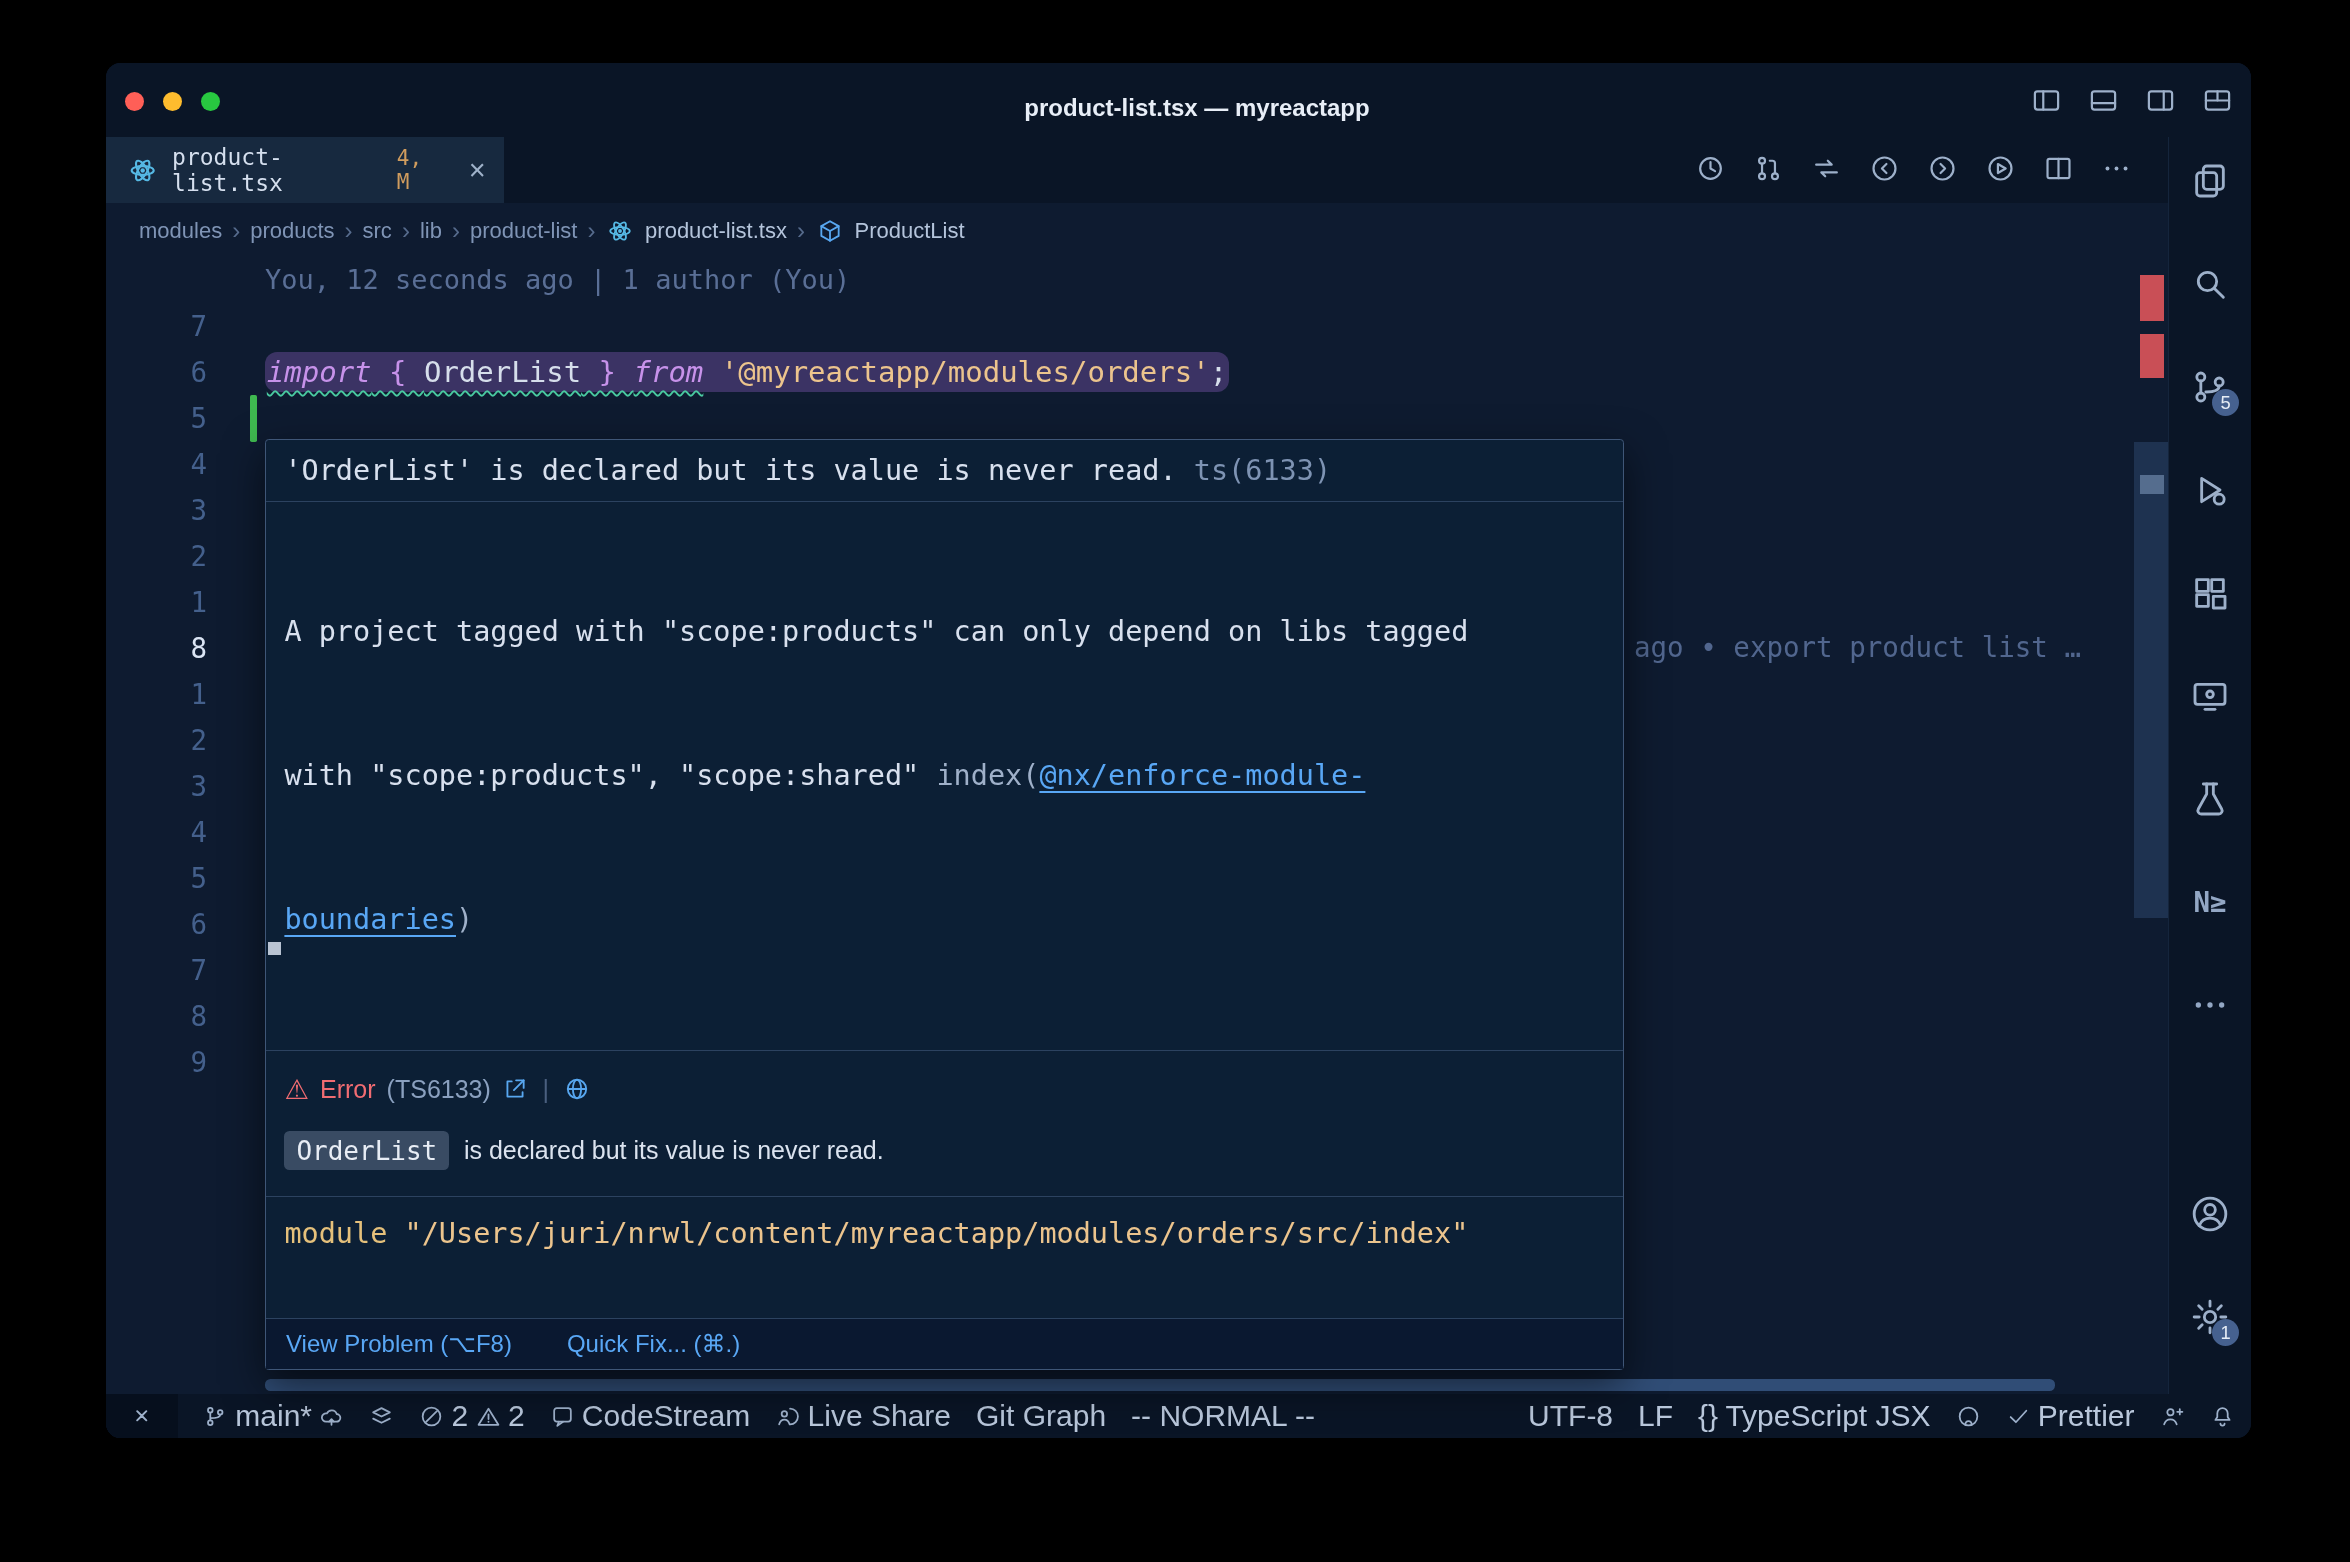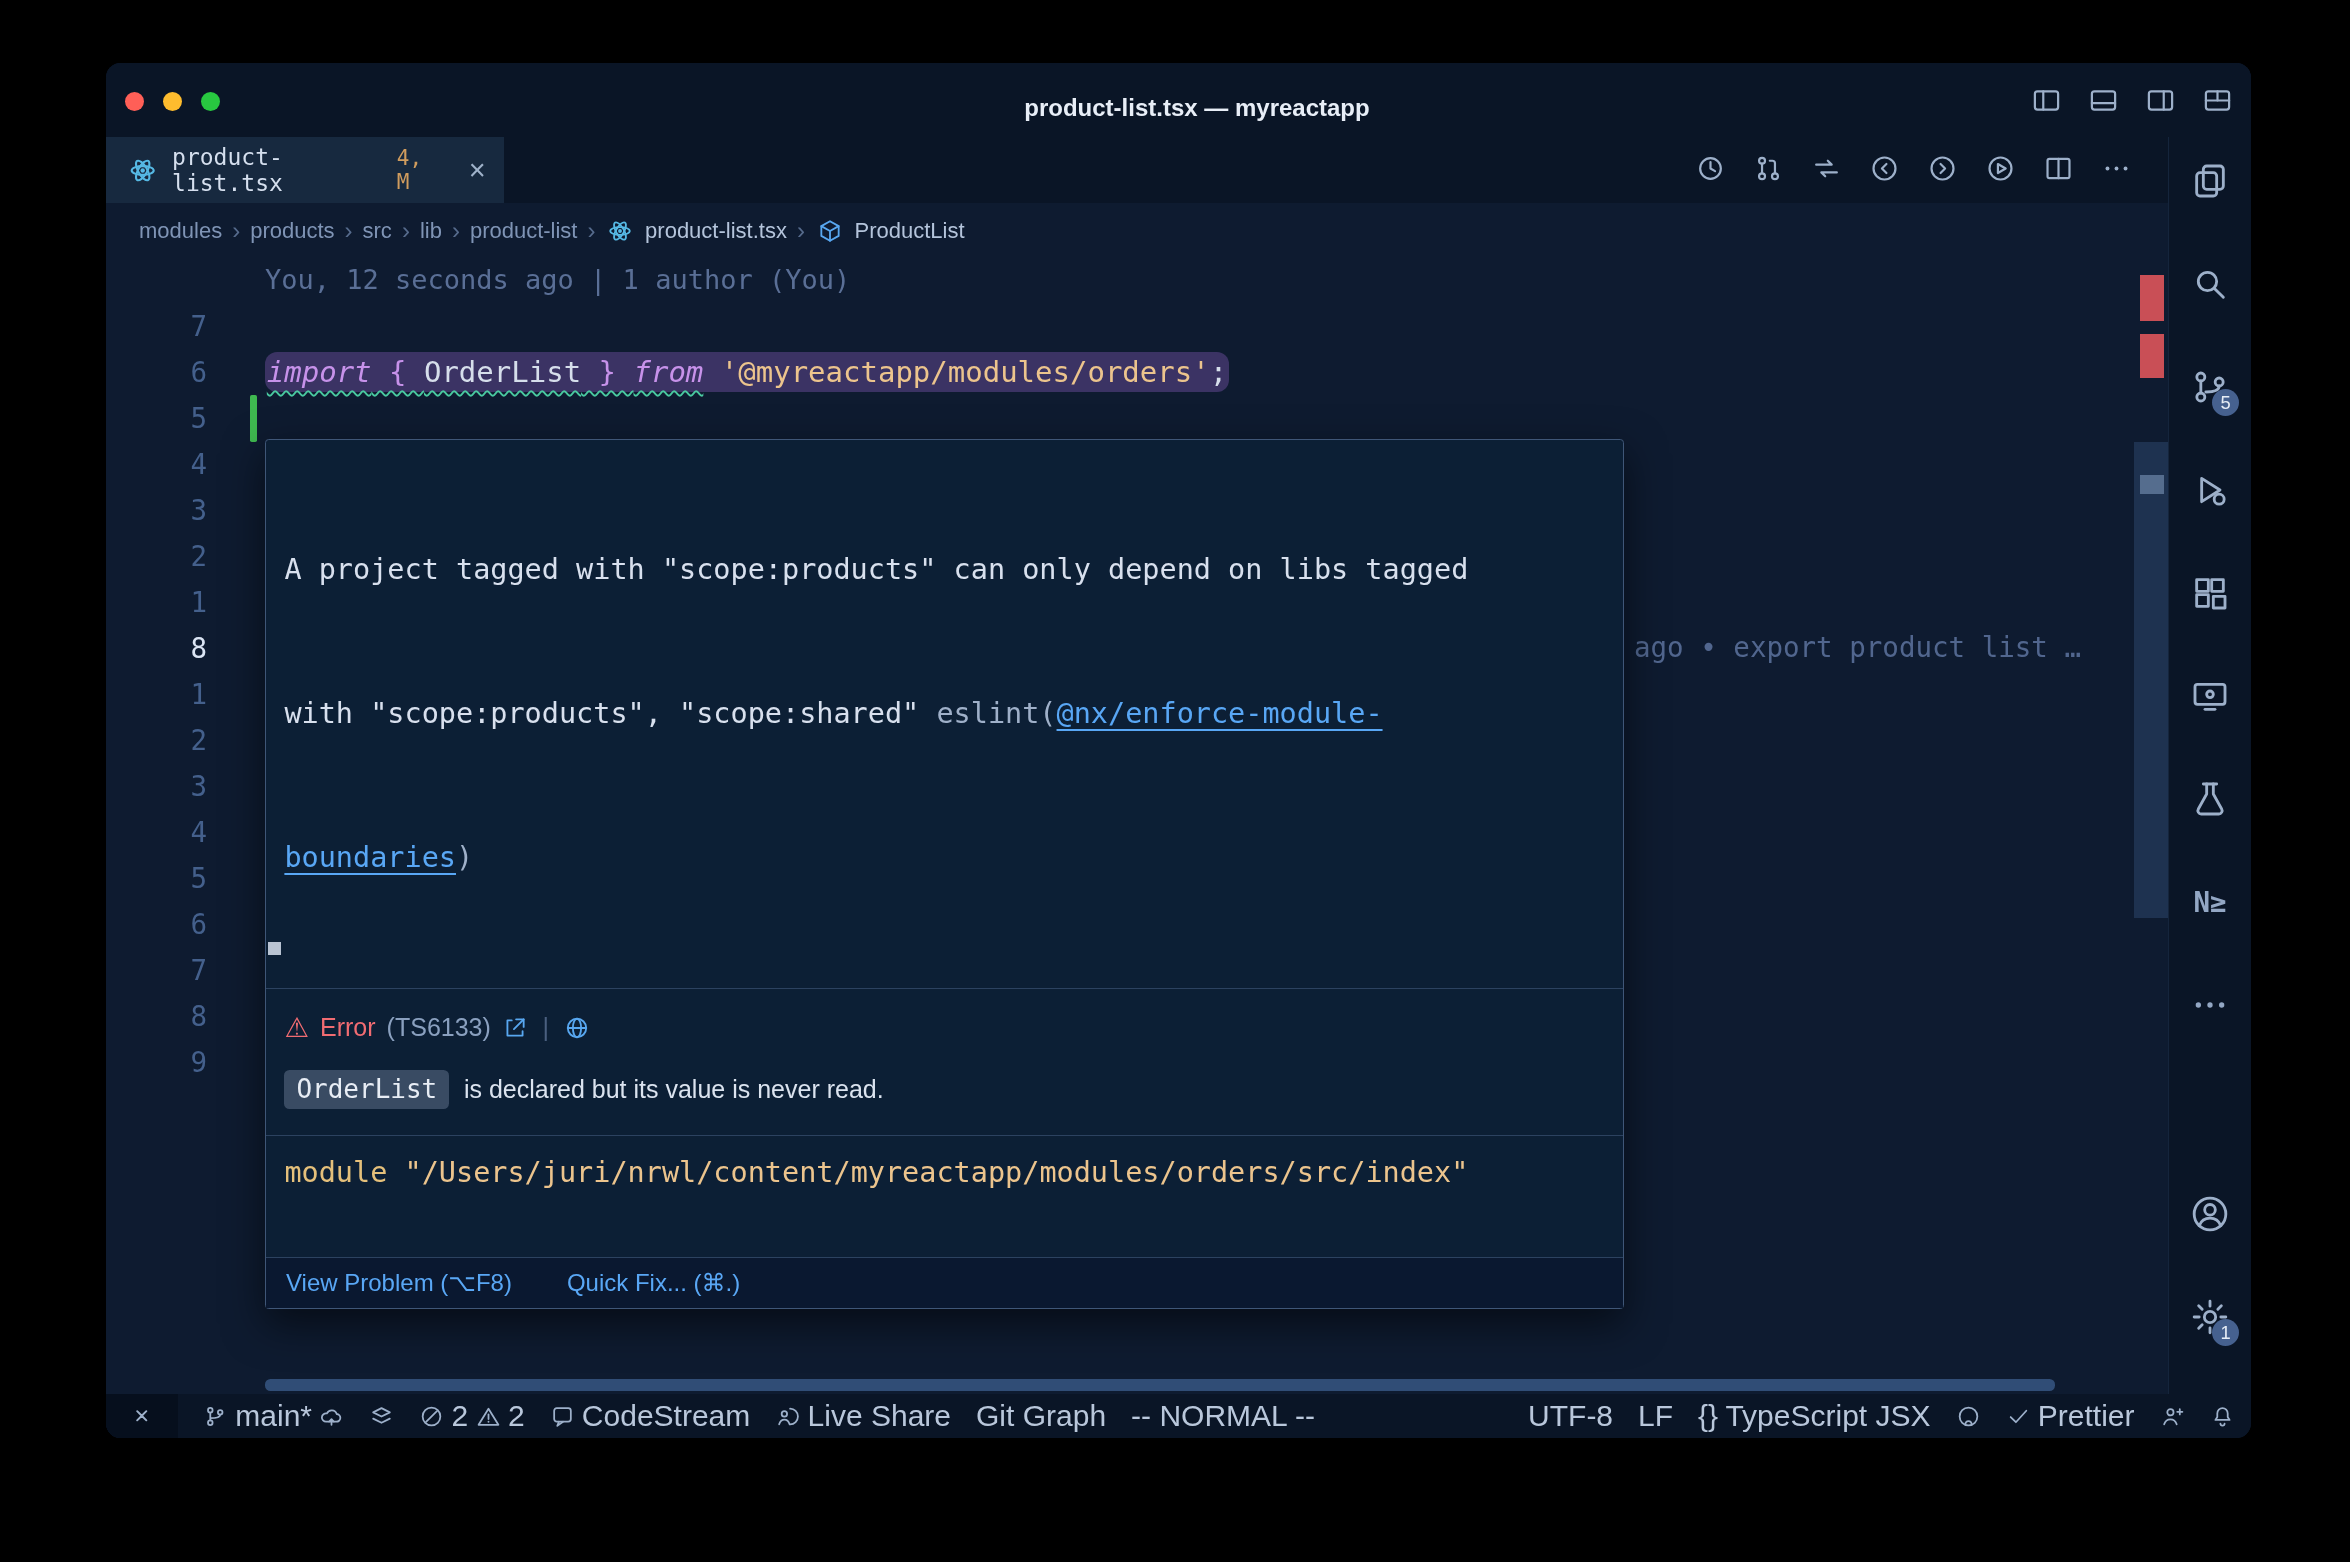--- a/index.html
+++ b/index.html
@@ -285,23 +285,24 @@
     <div class="cl"></div>
     <div class="cl"></div>
     <div class="cl"></div>
     <div class="cl"><span class="kw">export</span><span> </span><span class="kw">default</span><span> </span><span>ProductList</span><span>;</span></div>
     <div class="cl"></div>
   </div>
 
   <div class="blame-inline">ago • export product list …</div>
 
   <div class="hover">
+    <div class="hv-row1"><span>'OrderList' is declared but its value is never read.</span><span class="hv-code"> ts(6133)</span></div>
     <div class="hv-row2">
       <div>A project tagged with "scope:products" can only depend on libs tagged</div>
-      <div><span>with "scope:products", "scope:shared" </span><span class="hv-dim">eslint(</span><span class="hv-link">@nx/enforce-module-</span></div>
+      <div><span>with "scope:products", "scope:shared" </span><span class="hv-dim">index(</span><span class="hv-link">@nx/enforce-module-</span></div>
       <div><span class="hv-link">boundaries</span><span class="hv-dim">)</span></div>
     </div>
     <div class="hv-row3">
       <span class="hv-warn-glyph">⚠</span>
       <span class="hv-err">Error</span>
         <span>(TS6133)</span>
       <svg class="ic blue" width="26" height="26" viewBox="0 0 24 24">
           <path d="M9 5H5v14h14v-4"></path>
           <path d="M13 4h7v7"></path>
           <path d="M20 4l-9 9"></path>

